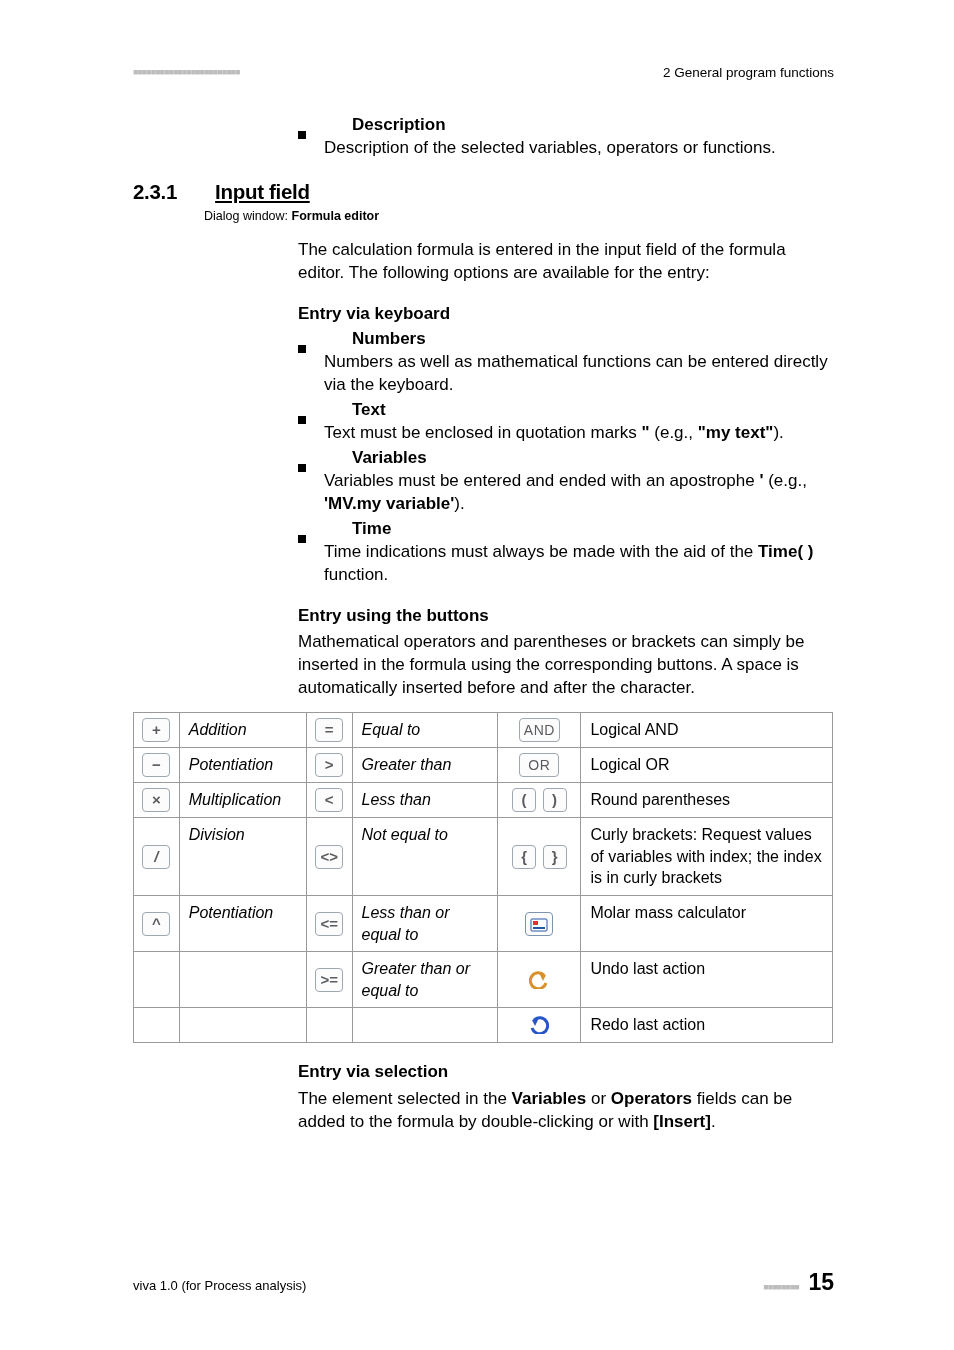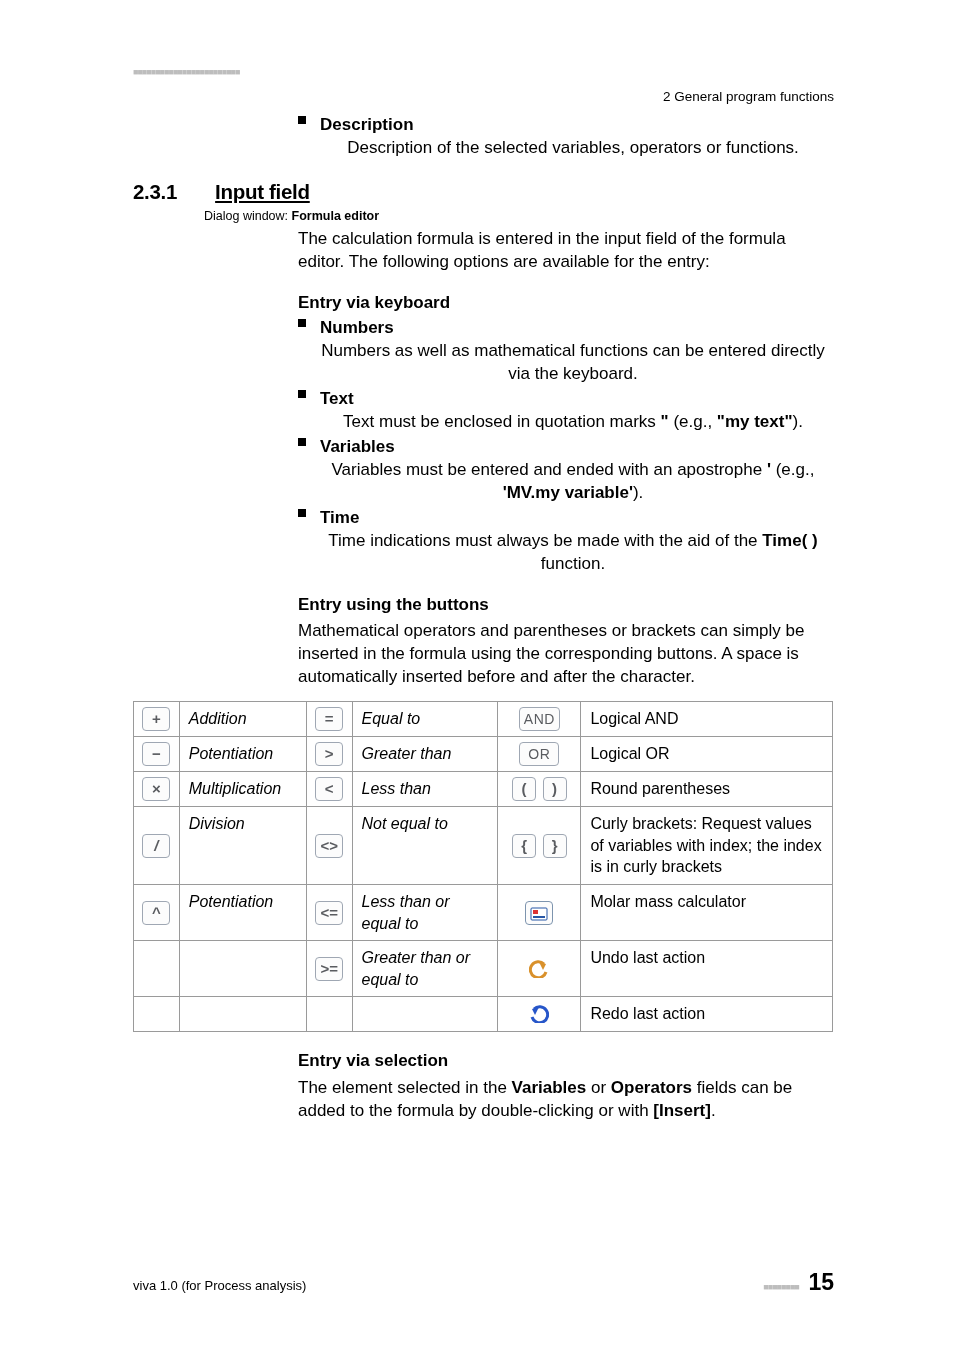--- a/index.html
+++ b/index.html
@@ -24,41 +24,41 @@
     left: 133px;
     letter-spacing: -1px;
     color: #bdbdbd;
     font-size: 9px;
   }
   .top-right {
     position: absolute;
     top: 64px;
     right: 120px;
     font-size: 13.5px;
-    margin-top: 24px;
   }
   .content {
     margin-top: 52px;
   }
   .indent-main { margin-left: 165px; }
   .bullet-row {
     display: flex;
-    align-items: flex-start;
+    align-items: flex-end;
     margin-top: 2px;
+    gap: 32px;
   }
   .bullet {
     display: inline-block;
     width: 8px; height: 8px;
     background: #000;
     margin-right: 14px;
     position: relative; top: 2px;
     flex: 0 0 auto;
   }
   .bullet-head { font-weight: 700; }
-  .bullet-body { margin-left: 14px; text-align: center; }
+  .bullet-body { margin-left: 26px; }
   .sec-row {
     display: flex;
     align-items: flex-start;
     margin: 18px 0 0 0;
   }
   .sec-num {
     font-weight: 800;
     font-size: 20.5px;
     margin-right: 38px;
     font-stretch: condensed;
@@ -69,21 +69,21 @@
     font-size: 20.5px;
     font-stretch: condensed;
     letter-spacing: -0.3px;
     text-decoration: underline;
   }
   .dialog-line {
     margin-left: 71px;
     font-size: 12.5px;
     margin-top: 2px;
   }
-  .para { margin-top: 4px; }
+  .para { margin-top: 15px; }
   .subhead {
     font-weight: 800;
     margin-top: 18px;
     font-size: 17px;
     font-stretch: condensed;
   }
   b, strong { font-weight: 700; }
   table.ops {
     border-collapse: collapse;
     width: 700px;

